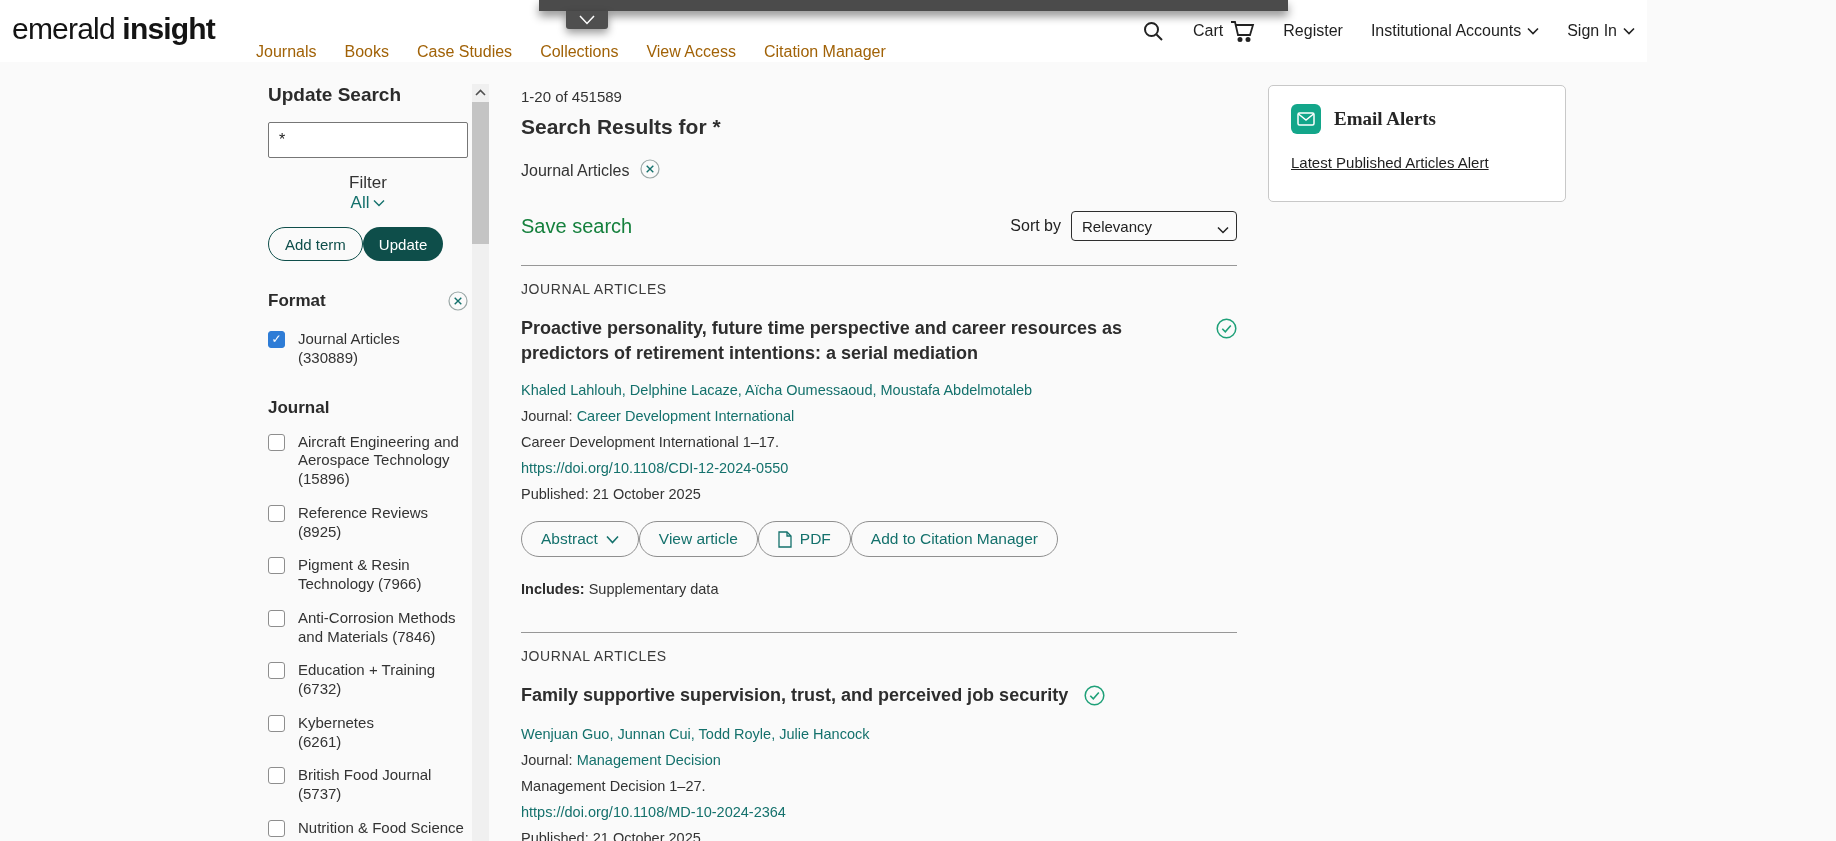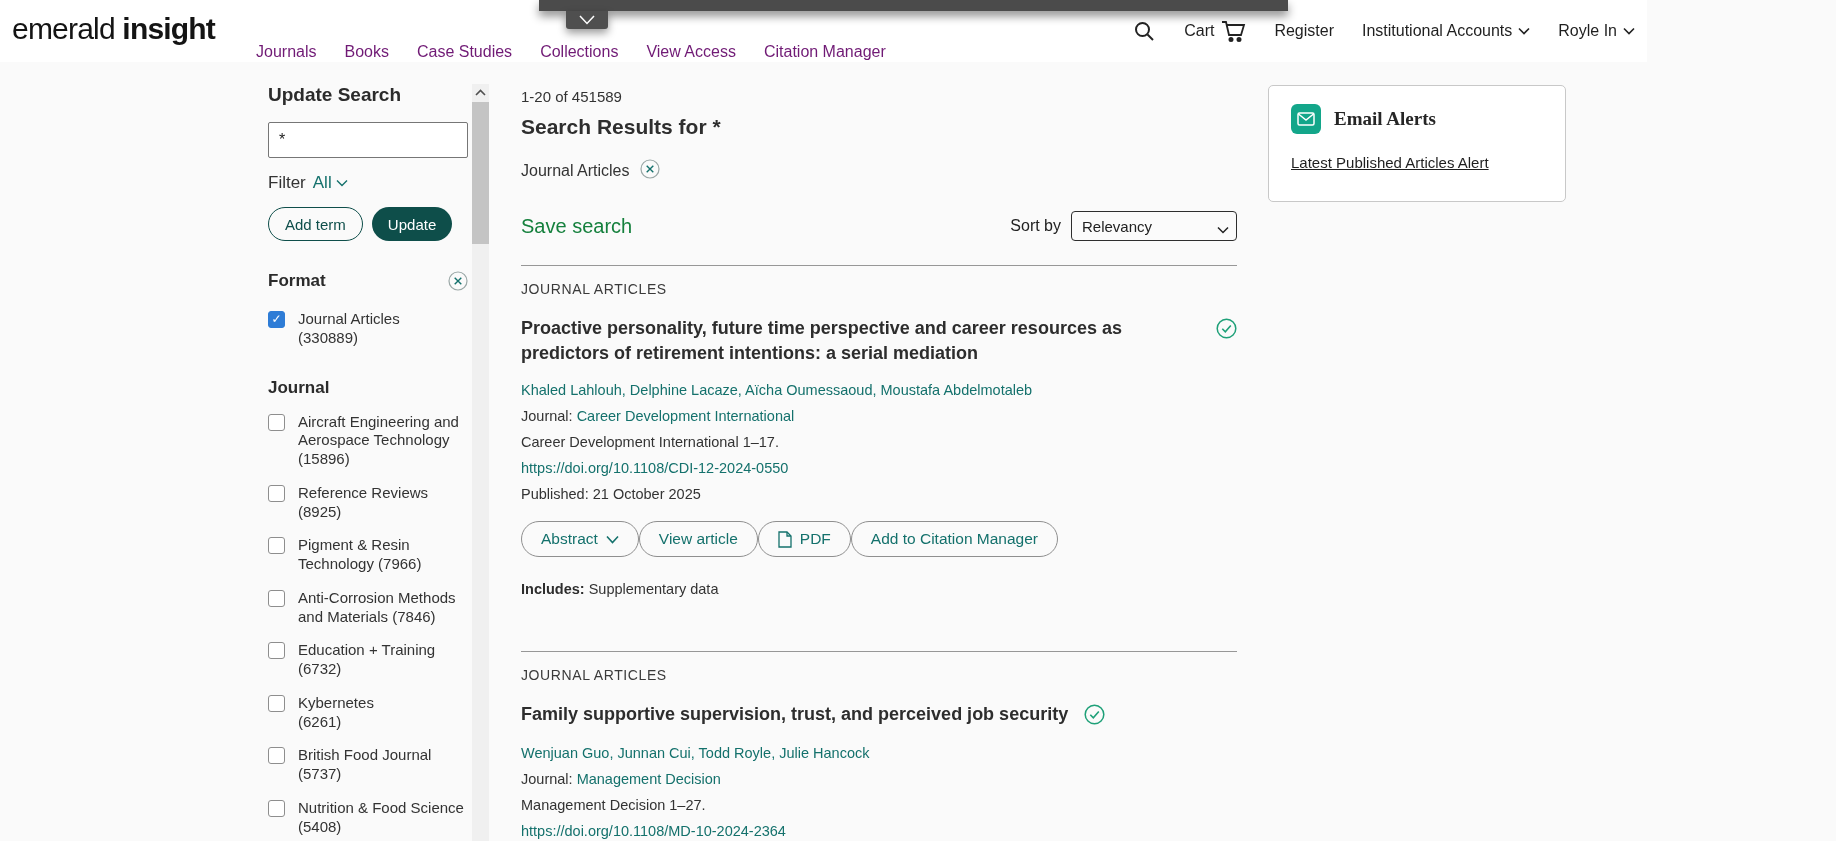--- a/index.html
+++ b/index.html
@@ -4,36 +4,36 @@
 <style>
   * { box-sizing: border-box; }
   body { margin:0; background:#fafafa; font-family:"Liberation Sans", sans-serif; color:#333; }
   .page { position:relative; width:1647px; height:841px; overflow:hidden; background:#fafafa; }
 
   
   header { position:absolute; top:0; left:0; right:0; height:62px; background:#fff; }
   .logo { position:absolute; left:12px; top:12px; font-size:30px; color:#141414; letter-spacing:-0.8px; cursor:pointer; }
   .logo b { font-weight:700; }
   .nav { position:absolute; left:256px; top:0; height:62px; display:flex; align-items:center; gap:28px; }
-  .nav .nav-link { color:#701a75; font-size:16px; text-decoration:none; white-space:nowrap; cursor:pointer;margin-top:42px; }
+  .nav .nav-link { color:#a16207; font-size:16px; text-decoration:none; white-space:nowrap; cursor:pointer;margin-top:42px; }
   .hdr-right { position:absolute; right:12px; top:0; height:62px; display:flex; align-items:center; gap:28px; font-size:16px; color:#1f1f1f; }
   .hdr-item { display:flex; align-items:center; gap:6px; cursor:pointer; white-space:nowrap; }
   .chev svg, .chev { display:inline-flex; align-items:center; }
 
   
   .banner { position:absolute; left:539px; top:0; width:749px; height:11px; background:#4b4b4b; box-shadow:0 5px 10px rgba(0,0,0,.45); z-index:40; }
   .banner-tab { position:absolute; left:27px; top:11px; width:42px; height:18px; background:#4f4f4f; box-shadow:0 4px 8px rgba(0,0,0,.4); display:flex; align-items:center; justify-content:center; border-radius:0 0 3px 3px; cursor:pointer; }
 
   
   .sidebar { position:absolute; left:268px; top:84px; width:200px; }
   .sb-title { font-size:19px; font-weight:700; color:#2b2b2b; }
   .sb-input { width:100%; height:36px; border:1px solid #767676; border-radius:2px; background:#fff; font-size:16px; padding:0 10px; margin-top:16px; font-family:inherit; color:#222; }
-  .filter-row { margin-top:15px; font-size:17px; color:#333; display:flex; align-items:center; gap:7px; }
+  .filter-row { margin-top:15px; font-size:17px; color:#333; display:flex; align-items:center; gap:0;flex-direction:column; }
   .filter-all { color:#14716c; display:flex; align-items:center; gap:4px; cursor:pointer; }
-  .btn-row { margin-top:14px; display:flex; gap:9px; }
+  .btn-row { margin-top:14px; display:flex; }
   .btn { height:34px; border-radius:17px; padding:0 16px; font-size:15px; font-family:inherit; cursor:pointer; }
   .btn-outline { border:1.5px solid #0e4e4a; color:#0e4e4a; background:transparent; }
   .btn-fill { border:none; background:#0e4e4a; color:#fff; }
   .sb-section { margin-top:30px; }
   .sb-heading-row { display:flex; justify-content:space-between; }
   .sb-heading { font-size:17px; font-weight:700; color:#2b2b2b; }
   .check-item { display:flex; gap:13px; margin-top:15px; font-size:15px; line-height:1.25; color:#333; cursor:pointer; }
   .cb { width:17px; height:17px; border:1.5px solid #8e8e8e; border-radius:3px; background:#fff; flex:none; margin-top:1px; display:flex; align-items:center; justify-content:center; font-size:12px; color:transparent; }
   .cb.checked { background:#2e7cd6; border-color:#2e7cd6; color:#fff; }
   .count.block { display:block; }
@@ -58,21 +58,21 @@
   .section { border-top:1px solid #979797; margin-top:24px; padding-top:15px; }
   .sec-label { font-size:14px; letter-spacing:.6px; color:#3a3a3a; }
   .art-title-row { display:flex; align-items:flex-start; gap:16px; margin-top:19px; }
   .art-title { font-size:18px; font-weight:700; color:#2d2d2d; line-height:1.4; margin:0; flex:0 1 auto; cursor:pointer; }
   .access-ic { flex:none; margin-top:2px; }
   .authors { color:#14716c; font-size:14.5px; margin-top:16px; cursor:pointer; }
   .meta { font-size:14.5px; margin-top:10px; color:#333; }
   .tlink { color:#14716c; text-decoration:none; cursor:pointer; }
   .pill-row { display:flex; margin-top:19px; }
   .pill { height:36px; border:1px solid #8f8f8f; border-radius:18px; display:flex; align-items:center; gap:8px; padding:0 19px; color:#14716c; font-size:15.5px; background:transparent; font-family:inherit; cursor:pointer; }
-  .includes { margin-top:24px; margin-bottom:20px; font-size:14.5px; color:#333; }
+  .includes { margin-top:24px; margin-bottom:1px; font-size:14.5px; color:#333; }
   .includes b { color:#2d2d2d; }
   .art-block { padding-bottom:10px; }
 
   
   .card { position:absolute; left:1268px; top:85px; width:298px; height:117px; background:#fff; border:1px solid #c8c8c8; border-radius:5px; padding:18px 22px; }
   .card-head { display:flex; align-items:center; gap:13px;font-family:Liberation Serif, serif; }
   .mail-ic { width:30px; height:30px; border-radius:6px; background:#13a68a; display:flex; align-items:center; justify-content:center; flex:none; }
   .card-title { font-size:19px; font-weight:700; color:#262626; }
   .card-link { display:inline-block; margin-top:20px; font-size:15px; color:#1f1f1f; text-decoration:underline; cursor:pointer; }
 </style>
@@ -121,21 +121,21 @@
       </span>
       <span class="hdr-item">
         <span>Institutional Accounts</span>
         <span class="chev">
             <svg width="12" height="8" viewBox="0 0 12 8" fill="none" stroke="#222" stroke-width="1.6">
               <polyline points="1,1.5 6,6.5 11,1.5"></polyline>
             </svg>
           </span>
       </span>
       <span class="hdr-item">
-        <span>Royle In</span>
+        <span>Sign In</span>
         <span class="chev">
             <svg width="12" height="8" viewBox="0 0 12 8" fill="none" stroke="#222" stroke-width="1.6">
               <polyline points="1,1.5 6,6.5 11,1.5"></polyline>
             </svg>
           </span>
       </span>
     </div>
   </header>
 
   <div class="banner">

